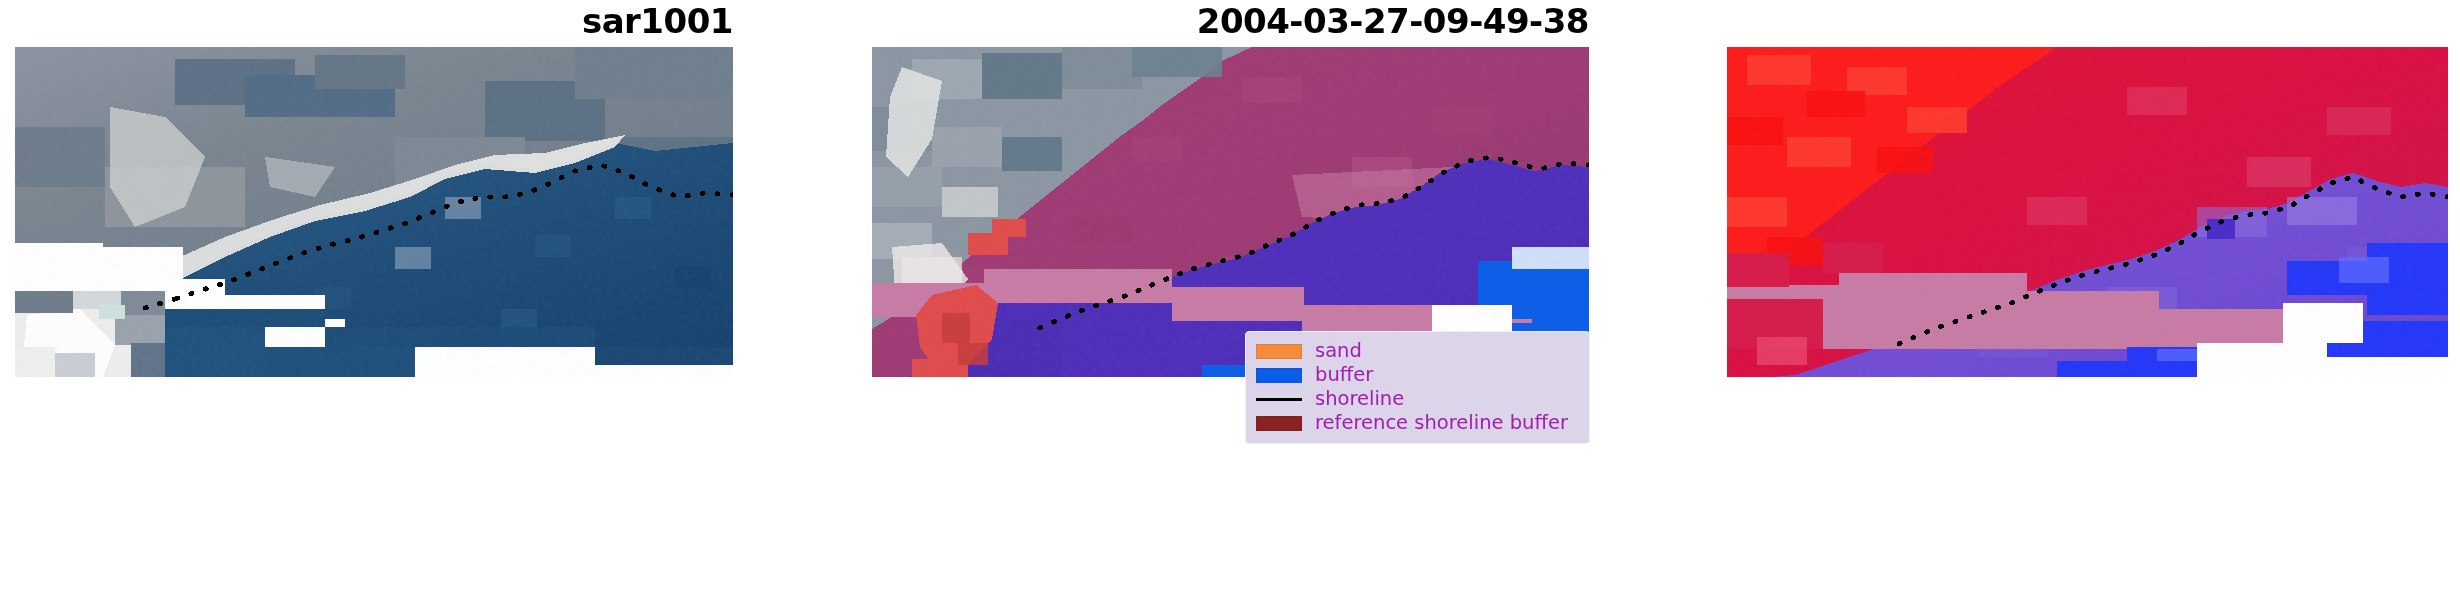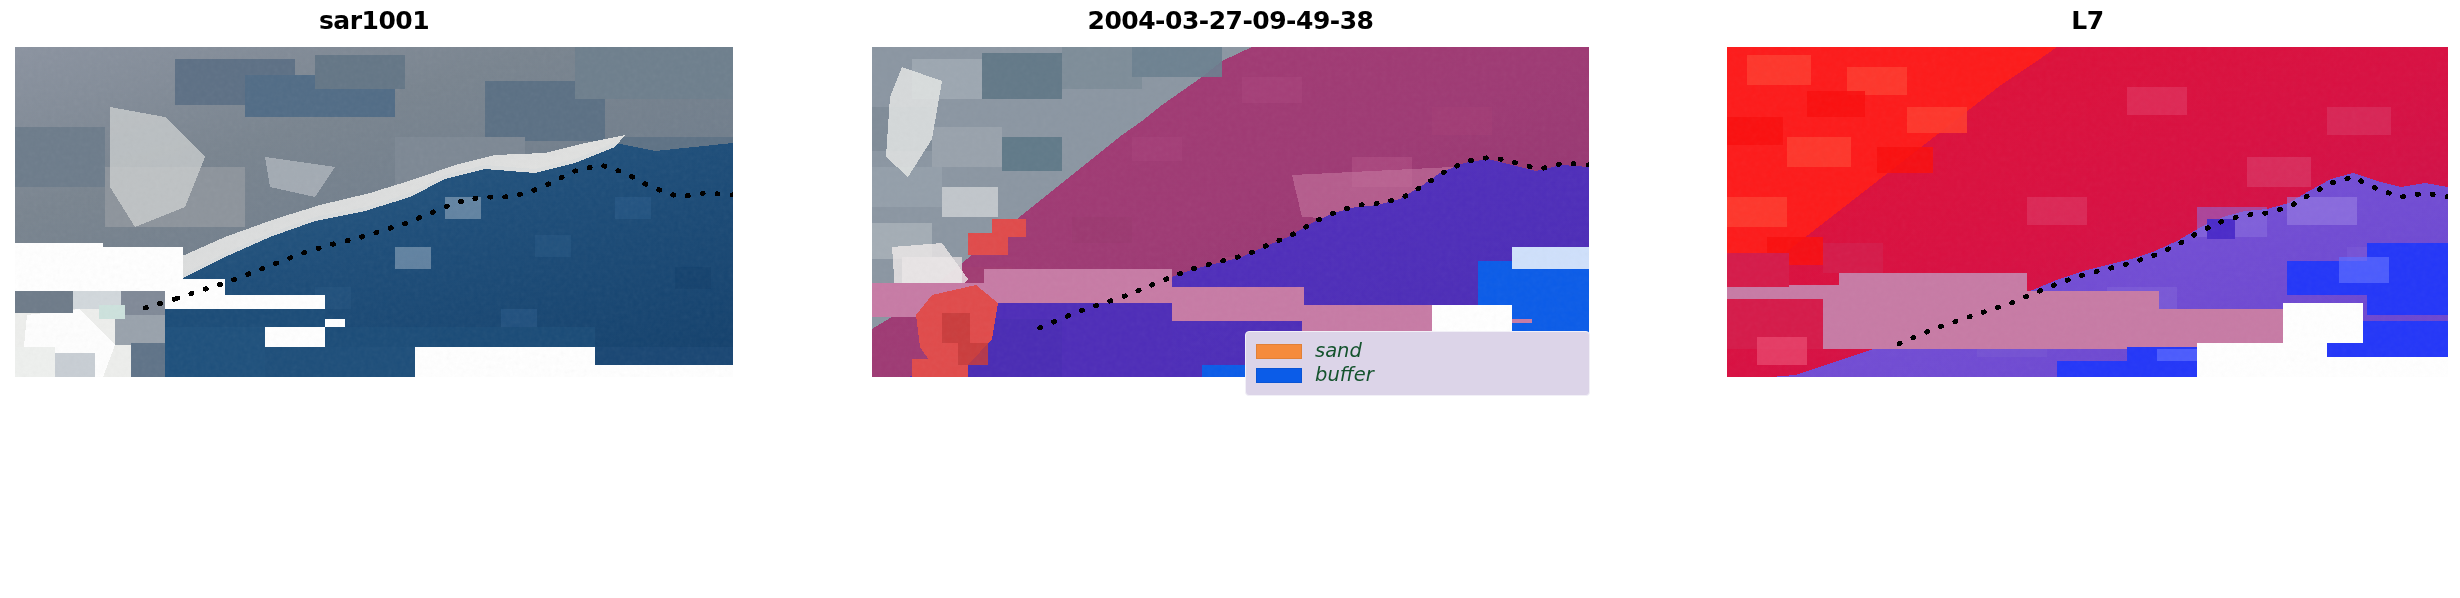--- a/index.html
+++ b/index.html
@@ -26,22 +26,22 @@
   }
   #panel-1 { left: 15px;   width: 718px; }
   #panel-2 { left: 872px;  width: 717px; }
   #panel-3 { left: 1727px; width: 721px; }
 
   .panel-title {
     position: absolute;
     top: 4px;
     left: 0;
     width: 100%;
-    text-align: center;
-    font-size: 25px;
+    text-align: right;
+    font-size: 34px;
     font-weight: bold;
     color: #000000;
     letter-spacing: -0.5px;
     line-height: 34px;
     white-space: nowrap;
   }
   .axes {
     position: absolute;
     top: 47px;
     left: 0;
@@ -85,24 +85,23 @@
     box-sizing: border-box;
   }
   .swatch.line-swatch {
     height: 0;
     border: none;
     border-top: 3px solid #000000;
     margin-top: 1px;
   }
   .legend-label {
     font-size: 19.5px;
-    color: #14532d;
+    color: #a21caf;
     white-space: nowrap;
     line-height: 22px;
-    font-style: italic;
   }
 </style>
 </head>
 <body>
 
 <div class="figure">
 
   <div class="panel" id="panel-1">
     <div class="panel-title">sar1001</div>
     <div class="axes">
@@ -376,21 +375,20 @@
           <path d="M717 118 L692 116 L668 122 L644 116 L620 110 L596 114 L574 124
                    L552 138 L532 150 L510 156 L488 158 L466 164 L444 174 L420 188
                    L396 198 L374 208 L350 214 L326 220 L304 228 L280 238 L256 248
                    L232 256 L208 264 L184 274 L160 284" fill="none" stroke="#000000" stroke-width="5" stroke-linecap="round" stroke-dasharray="1 14"></path>
         </svg>
       </div>
     </div>
   </div>
 
   <div class="panel" id="panel-3">
-    <div class="panel-title">L7</div>
     <div class="axes">
       <div class="raster">
         <svg viewBox="0 0 721 330" preserveAspectRatio="none" shape-rendering="crispEdges">
           <defs>
             <linearGradient id="p3crimson" x1="0" y1="0" x2="1" y2="1">
               <stop offset="0" stop-color="#e01234"></stop>
               <stop offset="0.5" stop-color="#d81042"></stop>
               <stop offset="1" stop-color="#c91350"></stop>
             </linearGradient>
             <linearGradient id="p3violet" x1="0" y1="0" x2="1" y2="1">
@@ -509,17 +507,25 @@
       <span class="swatch" style="background:#f58b3c"></span>
       <span class="legend-label">sand</span>
     </div>
 
 
     <div class="legend-row">
       <span class="swatch" style="background:#0b5ce8"></span>
       <span class="legend-label">buffer</span>
     </div>
 
-
+    <div class="legend-row">
+      <span class="swatch line-swatch" style="border-top-color: rgb(0, 0, 0);"></span>
+      <span class="legend-label">shoreline</span>
+    </div>
+
+    <div class="legend-row">
+      <span class="swatch" style="background:#8b2222"></span>
+      <span class="legend-label">reference shoreline buffer</span>
+    </div>
 
   </div>
 
 </div>
 
 </body></html>

